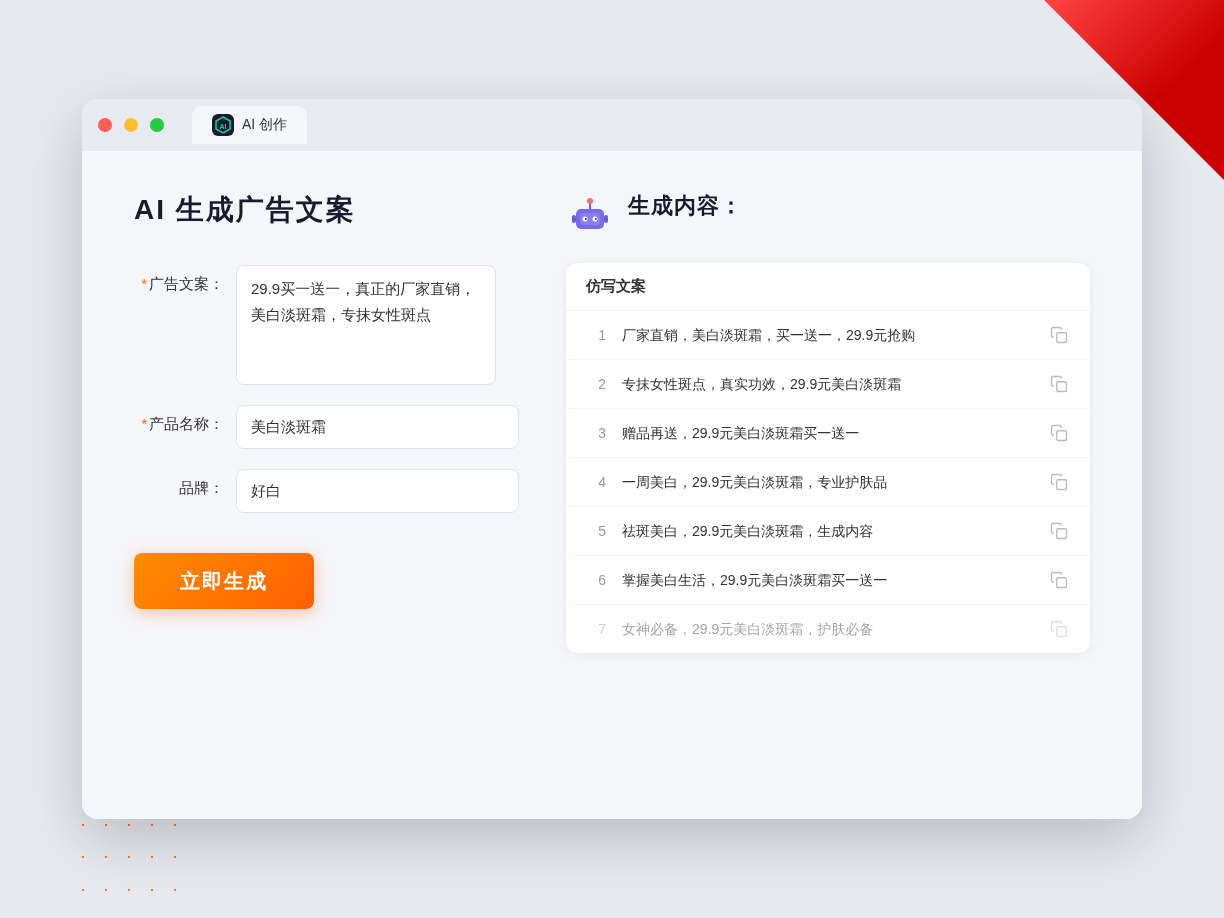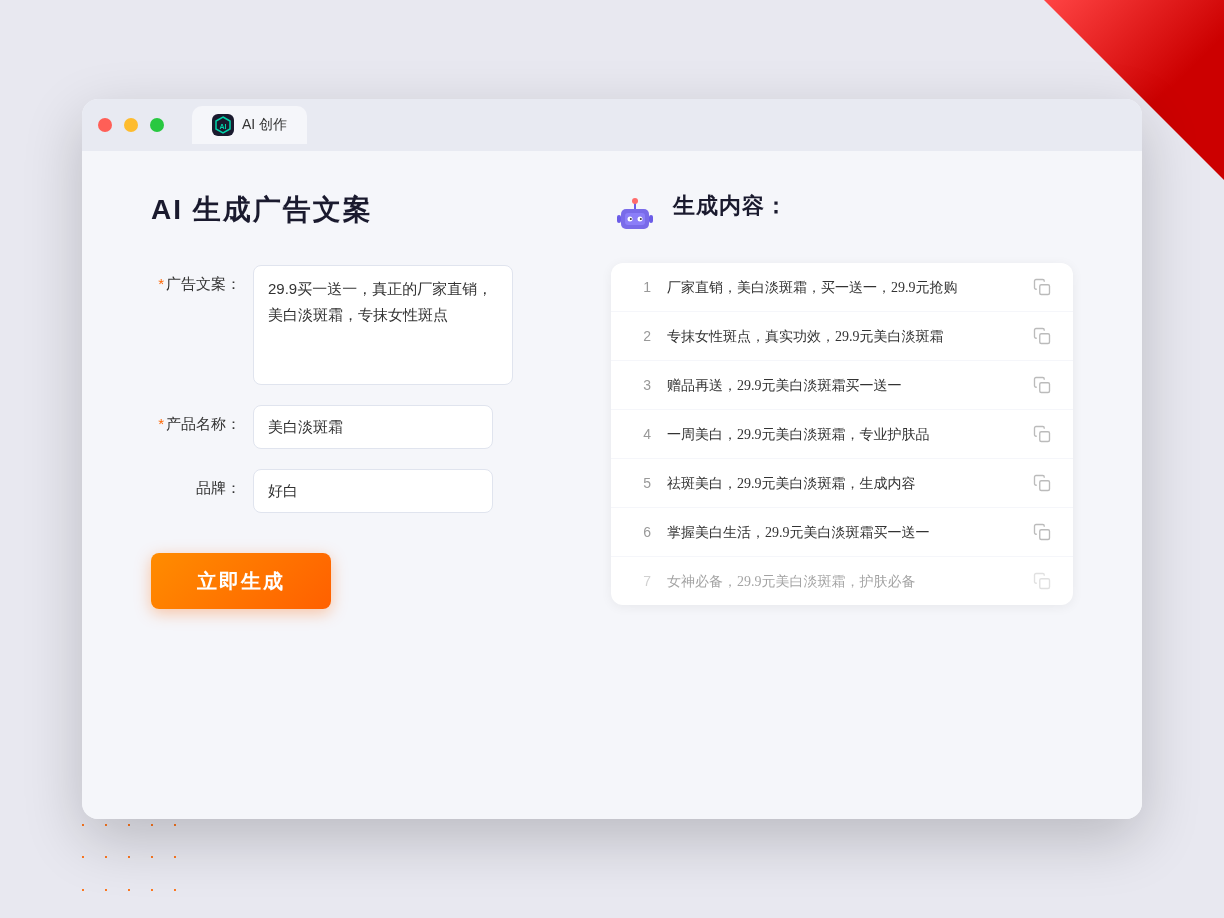--- a/index.html
+++ b/index.html
@@ -110,22 +110,22 @@
       font-size: 14px;
       color: #333;
       font-weight: 500;
     }
 
     
     .browser-content {
       background: #f5f6fa;
       flex: 1;
       display: flex;
-      padding: 40px 69px;
-      gap: 60px;
+      padding: 40px 52px;
+      gap: 32px;
       overflow: hidden;
     }
 
     
     .left-panel {
       flex: 0 0 400px;
       display: flex;
       flex-direction: column;
       gap: 0;
     }
@@ -172,21 +172,21 @@
 
     .form-textarea {
       width: 260px;
       height: 120px;
       padding: 10px 14px;
       resize: none;
       line-height: 1.7;
     }
 
     .form-input {
-      width: 240px;
+      width: 283px;
       height: 44px;
       padding: 0 14px;
     }
 
     .generate-btn {
       margin-top: 20px;
       width: 180px;
       height: 56px;
       background: linear-gradient(135deg, #ff8c00, #ff6000);
       border: none;
@@ -273,21 +273,20 @@
       color: #999;
       min-width: 20px;
       text-align: right;
     }
 
     .row-text {
       flex: 1;
       font-size: 14px;
       color: #333;
       line-height: 1.5;
-      font-family: Liberation Serif, serif;
     }
 
     .copy-icon {
       width: 22px;
       height: 22px;
       color: #bbb;
       cursor: pointer;
       flex-shrink: 0;
       display: flex;
       align-items: center;
@@ -370,20 +369,23 @@
             <circle cx="24" cy="10" r="3" fill="#ff6b6b"></circle>
 
             <rect x="6" y="24" width="4" height="8" rx="2" fill="#6b5ce7"></rect>
             <rect x="38" y="24" width="4" height="8" rx="2" fill="#6b5ce7"></rect>
           </svg>
         </div>
         <span class="result-title">生成内容：</span>
       </div>
 
       <div class="result-table">
+        <div class="result-table-header">
+          <span class="result-table-header-text">仿写文案</span>
+        </div>
 
         <div class="result-row">
           <span class="row-number">1</span>
           <span class="row-text">厂家直销，美白淡斑霜，买一送一，29.9元抢购</span>
           <div class="copy-icon">
             <svg viewBox="0 0 24 24" fill="none" stroke="#bbb" stroke-width="1.8">
               <rect x="9" y="9" width="13" height="13" rx="2"></rect>
               <path d="M5 15H4a2 2 0 0 1-2-2V4a2 2 0 0 1 2-2h9a2 2 0 0 1 2 2v1"></path>
             </svg>
           </div>

